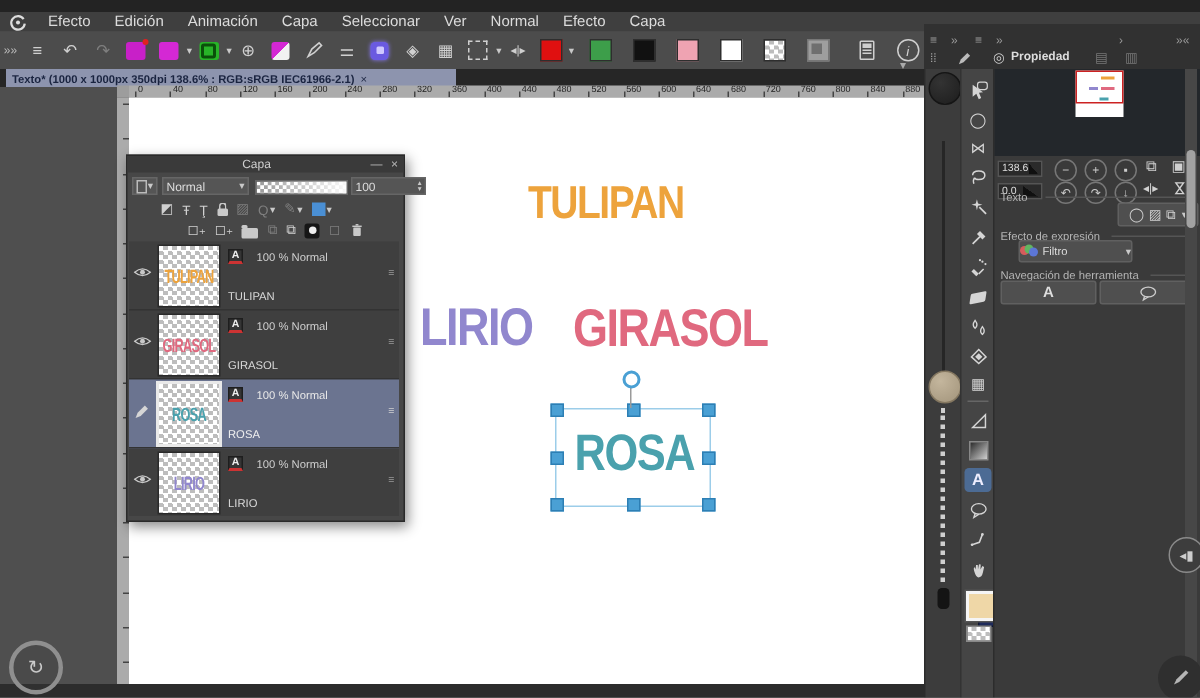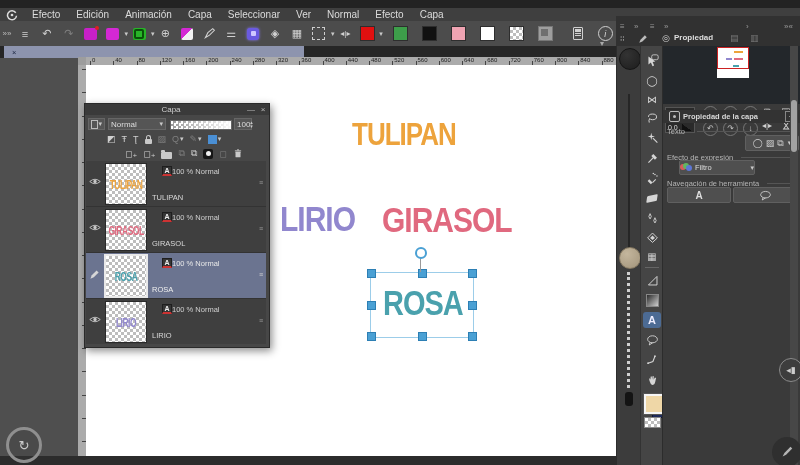--- a/index.html
+++ b/index.html
@@ -40,21 +40,21 @@
   #lp-title .wb{width:12px;text-align:center;font-size:8px;color:#bbb;}
   .combo{background:#555;border:1px solid #666;color:#ddd;display:flex;align-items:center;font-size:8px;padding:0 2px;height:12px;box-sizing:border-box;}
   .combo .dd{margin-left:auto;}
   #lp-icons1,#lp-icons2{display:flex;align-items:center;gap:6px;font-size:9px;}
   #lp-list{left:1px;top:57px;width:180px;height:183px;background:#3f3f3f;overflow:hidden;}
   .lrow{position:relative;width:100%;height:45px;border-bottom:1px solid #333;}
   .lrow.sel{background:#6b7490;}
   .lthumb{position:absolute;left:19px;top:2px;width:40px;height:40px;border:1px solid #2a2a2a;display:flex;align-items:center;justify-content:center;overflow:hidden;}
   .lrow.sel .lthumb{border:2px solid #e9e9e9;left:18px;top:1px;}
   .lthumb span{font-weight:bold;font-size:8.5px;letter-spacing:-0.5px;transform:scaleY(1.5);}
-  .linfo{position:absolute;left:66px;top:5px;display:flex;align-items:flex-end;gap:0;color:#cfcfcf;font-size:7.5px;margin-left:10px;}
+  .linfo{position:absolute;left:66px;top:5px;display:flex;align-items:flex-end;gap:9px;color:#cfcfcf;font-size:7.5px;}
   .abadge{width:10px;height:10px;background:#353535;border:1px solid #1e1e1e;color:#eee;font-size:7px;font-weight:bold;display:flex;align-items:center;justify-content:center;border-bottom:2px solid #c33;box-sizing:border-box;}
   .lname{position:absolute;left:66px;top:32px;font-size:7.5px;color:#d8d8d8;}
   .lgrip{position:absolute;right:3px;top:18px;font-size:7px;color:#9a9a9a;}
   .leye{position:absolute;left:3px;top:16px;}
   
   #rt-top{left:616px;top:16px;width:184px;height:30px;background:#313131;}
   #midstrip{left:616px;top:46px;width:24px;height:419px;background:#3c3c3c;border-left:1px solid #2c2c2c;}
   #toolcol{left:640px;top:46px;width:22px;height:419px;background:#454545;border-left:1px solid #333;}
   #toolcol .ti{position:absolute;left:0;width:22px;height:17px;display:flex;align-items:center;justify-content:center;font-size:11px;color:#d5d5d5;}
   
@@ -176,20 +176,21 @@
           <i style="height:1px;background:#cfcfcf"></i>
         </span>
       </span>
     <span class="tb" style="margin-left:6px">
         <span style="width:13px;height:13px;border:1px solid #cfcfcf;border-radius:50%;font-size:9px;display:flex;align-items:center;justify-content:center;font-style:italic">i</span>
       </span>
   </div>
 
   <div class="abs" id="tabbar">
     <div class="abs" id="doc-tab">
+      <span>Texto* (1000 x 1000px 350dpi 138.6% : RGB:sRGB IEC61966-2.1)</span>
       <span class="x">×</span>
     </div>
   </div>
   <span class="abs ic" style="left:600px;top:39px;font-size:8px;color:#aaa">▾</span>
 
   <div class="abs" id="ruler-corner"></div>
   <div class="abs" id="ruler-top">
       <span class="tk" style="left: 4px;"></span>
       <span class="tl" style="left: 4px;">0</span>
       <span class="tk" style="left: 27.25px;"></span>
@@ -292,21 +293,21 @@
         <span style="width:7px;height:7px;border:1px solid #bbb"></span>
         <span class="dd">▾</span>
       </div>
     <div class="abs combo" style="left:23px;top:14px;width:58px">
       <span>Normal</span>
         <span class="dd">▾</span>
     </div>
     <div class="abs" style="left:85px;top:16px;width:60px;height:8px;background:repeating-conic-gradient(#9a9a9a 0% 25%,#fff 0% 50%) 0 0/5px 5px;border:1px solid #666">
       <span style="position:absolute;inset:0;background:linear-gradient(to right,rgba(255,255,255,0),rgba(255,255,255,.95))"></span>
     </div>
-    <div class="abs combo" style="left:149px;top:14px;width:18px">
+    <div class="abs combo" style="left:149px;top:14px;width:50px">
       <span>100</span>
         <span class="dd" style="font-size:5px;line-height:4px">▴<br>▾</span>
     </div>
     <div class="abs" id="lp-icons1" style="left:22px;top:30px">
       <span class="ic">◩</span>
       <span class="ic">Ŧ</span>
       <span class="ic">Ţ</span>
       <span class="lockic"></span>
       <span class="ic dim">▨</span>
       <span class="ic dim">Q<span class="dd">▾</span></span>
@@ -547,27 +548,20 @@
     <div class="valbox" style="left:2px;top:76px">
         <span>0.0</span>
         <span class="wedge"></span>
       </div>
     <span class="navbtn" style="left:40px;top:75px">↶</span>
     <span class="navbtn" style="left:60px;top:75px">↷</span>
     <span class="navbtn" style="left:80px;top:75px">↓</span>
     <span class="abs ic" style="left:99px;top:75px;font-size:8px">◂|▸</span>
     <span class="abs ic" style="left:118px;top:74px;font-size:10px;transform:rotate(90deg)">⋈</span>
 
-    <div class="abs" id="prophdr">
-      <span style="width:9px;height:9px;border:1px solid #bbb;border-radius:2px;display:inline-flex;align-items:center;justify-content:center">
-          <i style="width:3px;height:3px;background:#bbb;border-radius:50%"></i>
-        </span>
-      <span>Propiedad de la capa</span>
-      <span style="margin-left:auto;margin-right:4px;width:10px;height:9px;border:1px solid #888;font-size:7px;display:flex;align-items:center;justify-content:center;color:#aaa">+</span>
-    </div>
     <span class="seclabel" style="left:4px;top:81px">Texto</span>
     <span class="hair" style="left:34px;top:85px;width:100px"></span>
     <div class="pbtn" style="left:82px;top:89px;width:52px;height:14px">
       <span class="ic" style="font-size:9px">◯</span>
       <span class="ic" style="font-size:9px">▨</span>
       <span class="ic" style="font-size:9px">⧉</span>
       <span class="dd">▾</span>
     </div>
     <span class="seclabel" style="left:4px;top:107px">Efecto de expresión</span>
     <span class="hair" style="left:78px;top:111px;width:56px"></span>

